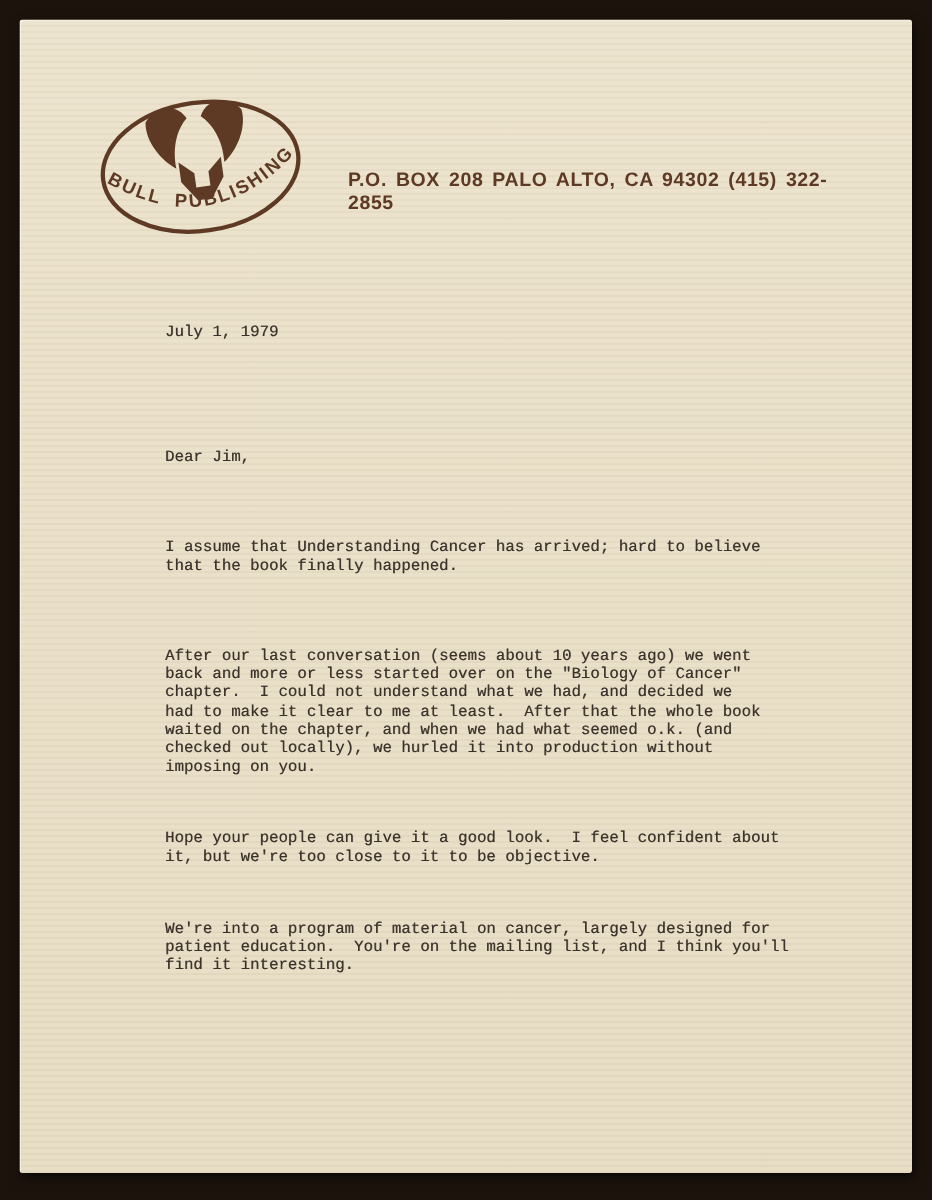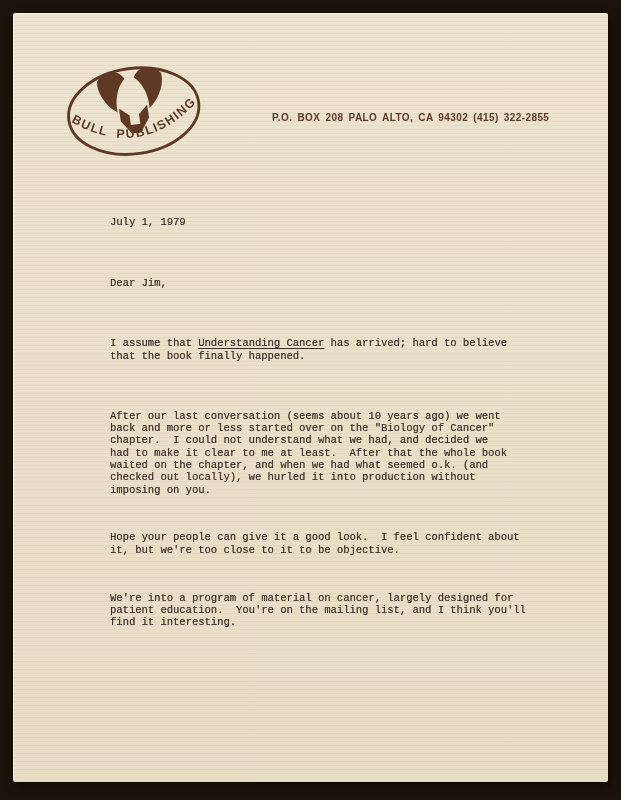--- a/index.html
+++ b/index.html
@@ -12,36 +12,35 @@
     background:
       repeating-linear-gradient(180deg, rgba(125,105,70,0.05) 0 1px, rgba(255,255,255,0.03) 1px 4px),
       linear-gradient(180deg,#ece3cd 0%,#e9dfc7 55%,#e7ddc4 100%);
     border-radius:2px;
     box-shadow:inset 1px 1px 0 rgba(255,255,255,0.55), 2px 3px 8px rgba(0,0,0,0.6);
   }
   
   .logo{position:absolute;left:45px;top:42px;width:152px;height:116px;}
   .lh-address{
     position:absolute;left:219px;top:99px;width:340px;
-    font-size:10px;font-weight:bold;letter-spacing:0.4px;word-spacing:2px;
+    font-size:13px;font-weight:bold;letter-spacing:0.4px;word-spacing:2px;
     color:#5e3a25;
-    margin-left:40px;
   }
   
   .letter-body{
     position:absolute;left:97px;top:178px;width:450px;
     font-family:"Liberation Mono","DejaVu Sans Mono",monospace;
     font-size:10.5px;line-height:12.3px;color:#3a312a;
     white-space:pre-wrap;
     text-shadow:0.3px 0 0 rgba(58,49,42,0.55);
   }
   .letter-body p{margin:11px 0 0 0;}
   .recipient{margin-top:32px;}
-  .salutation{margin-top:0;}
-  .u{text-decoration:underline;text-underline-offset:2px;}
+  .salutation{margin-top:22px;}
+  .u{text-underline-offset:2px;}
 </style>
 </head>
 <body>
 
 <div class="stage">
   <div class="paper">
 
     <svg class="logo" viewBox="0 0 160 118" xmlns="http://www.w3.org/2000/svg">
       <g transform="rotate(-8 80 59)" fill="#5e3a25" stroke="none">
         <ellipse cx="80" cy="57" rx="69" ry="45" fill="none" stroke="#5e3a25" stroke-width="3"></ellipse>

